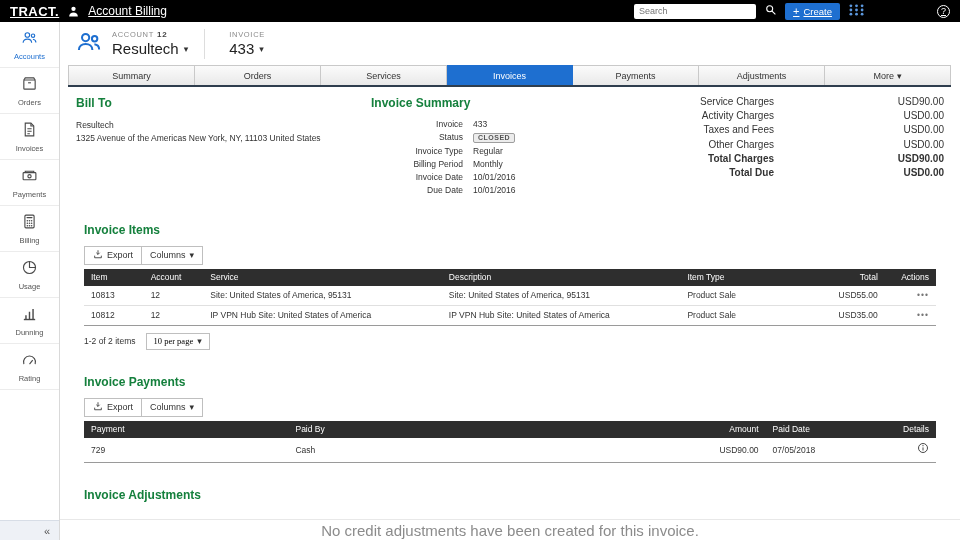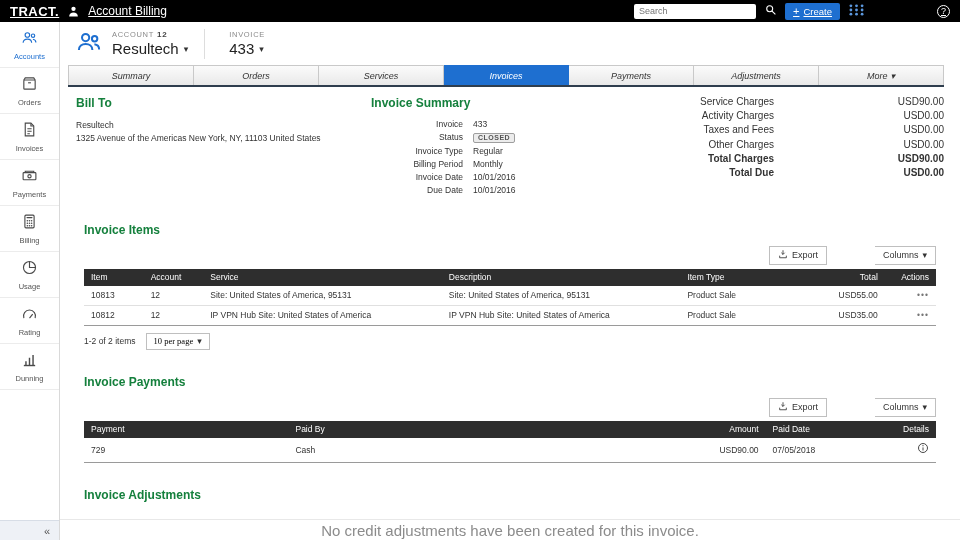--- a/index.html
+++ b/index.html
@@ -48,21 +48,21 @@
   .acct-icon svg { width: 30px; height: 27px; color: var(--accent, #1e6fd0); }
   .acct-block { margin-left: 8px; }
   .eyebrow { font-size: 7.5px; color: #8a8a8a; letter-spacing: .7px; }
   .eyebrow .num { color: #444; font-weight: bold; margin-left: 3px; font-size: 8px; }
   .selector { font-size: 15px; color: #222; display: flex; align-items: center; gap: 5px;
     cursor: pointer; margin-top: 1px; }
   .caret { font-size: 9px; color: #333; }
   .vdiv { width: 1px; height: 30px; background: #ddd; margin: 0 16px; }
 
   
-  .tabs { display: flex; margin: 3px 16px 0 8px; border-bottom: 2px solid var(--tab-underline, #2f3e4e); font-style: italic; }
+  .tabs { display: flex; margin: 3px 9px 0 8px; border-bottom: 2px solid var(--tab-underline, #2f3e4e); }
   .tab { flex: 1; text-align: center; font-size: 9px; color: #333; padding: 5px 0 4px;
     background: linear-gradient(#fbfbfb, #e9e9e9); border: 1px solid #c9c9c9;
     border-bottom: none; border-left: none; cursor: pointer; }
   .tab:first-child { border-left: 1px solid #c9c9c9; }
   .tab.active { background: var(--accent, #1e6fd0); color: #fff; border-color: var(--accent, #1e6fd0); }
   .tab .caret { color: inherit; margin-left: 3px; }
 
   
   .content { padding: 9px 16px 0 16px; position: relative; }
   h2.sec { font-size: 12px; font-weight: bold; color: #15803d; margin-bottom: 9px; }
@@ -71,21 +71,21 @@
   .kv-row { display: flex; font-size: 8.5px; margin-bottom: 3px; align-items: center; }
   .kv-label { width: 92px; text-align: right; color: #333; }
   .kv-value { margin-left: 10px; color: #333; }
   .badge { display: inline-block; background: #ececec; border: 1px solid #9e9e9e; color: #555;
     font-size: 7px; font-weight: bold; letter-spacing: .5px; padding: .5px 4px; border-radius: 2px; }
   .charge-row { display: flex; justify-content: flex-end; font-size: 10px; margin-bottom: 3.2px; }
   .charge-value { width: 170px; text-align: right; }
   .charge-row.bold { font-weight: bold; }
 
   .section { margin-top: 25px; padding: 0 8px; }
-  .toolbar { display: flex; justify-content: flex-end; margin: 6px 0 4px; gap: 48px; }
+  .toolbar { display: flex; margin: 6px 0 4px; }
   .tbtn { display: flex; align-items: center; gap: 4px; font-size: 9px; color: #333;
     background: #fff; border: 1px solid #bfbfbf; padding: 2.5px 8px; cursor: pointer;
     font-family: inherit; }
   .tbtn + .tbtn { border-left: none; }
   .tbtn svg { width: 10px; height: 10px; }
   table { width: 100%; border-collapse: collapse; }
   th { background: var(--table-header-bg, #2e2e2e); color: #fff; font-size: 8.5px;
     font-weight: normal; text-align: left; padding: 3.5px 7px; }
   td { font-size: 8.5px; color: #333; padding: 4.5px 7px; border-bottom: 1px solid #e0e0e0; }
   tbody tr:last-child td { border-bottom: 1px solid #9a9a9a; }
@@ -201,35 +201,35 @@
     <span>
       <svg viewBox="0 0 24 24" fill="none" stroke="currentColor" stroke-width="1.6">
           <circle cx="12" cy="12" r="8.5"></circle>
           <path d="M12 3.5V12h8.5"></path>
         </svg>
     </span>
     <span class="lbl">Usage</span>
   </div>
   <div class="side-item">
     <span>
-      <svg viewBox="0 0 24 24" fill="none" stroke="currentColor" stroke-width="1.6">
-          <path d="M4 18.5a8.5 8.5 0 1 1 16 0"></path>
-          <path d="M12 18.5L16.5 13"></path>
-        </svg>
-    </span>
-    <span class="lbl">Rating</span>
-  </div>
-  <div class="side-item">
-    <span>
       <svg viewBox="0 0 24 24" fill="none" stroke="currentColor" stroke-width="2">
           <path d="M4 20.5h16"></path>
           <path d="M7 20.5v-6M12 20.5V9.5M17 20.5V5.5"></path>
         </svg>
     </span>
     <span class="lbl">Dunning</span>
+  </div>
+  <div class="side-item">
+    <span>
+      <svg viewBox="0 0 24 24" fill="none" stroke="currentColor" stroke-width="1.6">
+          <path d="M4 18.5a8.5 8.5 0 1 1 16 0"></path>
+          <path d="M12 18.5L16.5 13"></path>
+        </svg>
+    </span>
+    <span class="lbl">Rating</span>
   </div>
   <div class="sidebar-footer">
     <span>«</span>
   </div>
 </nav>
 
 <div class="main">
 
   <div class="acct-header">
     <span class="acct-icon">

